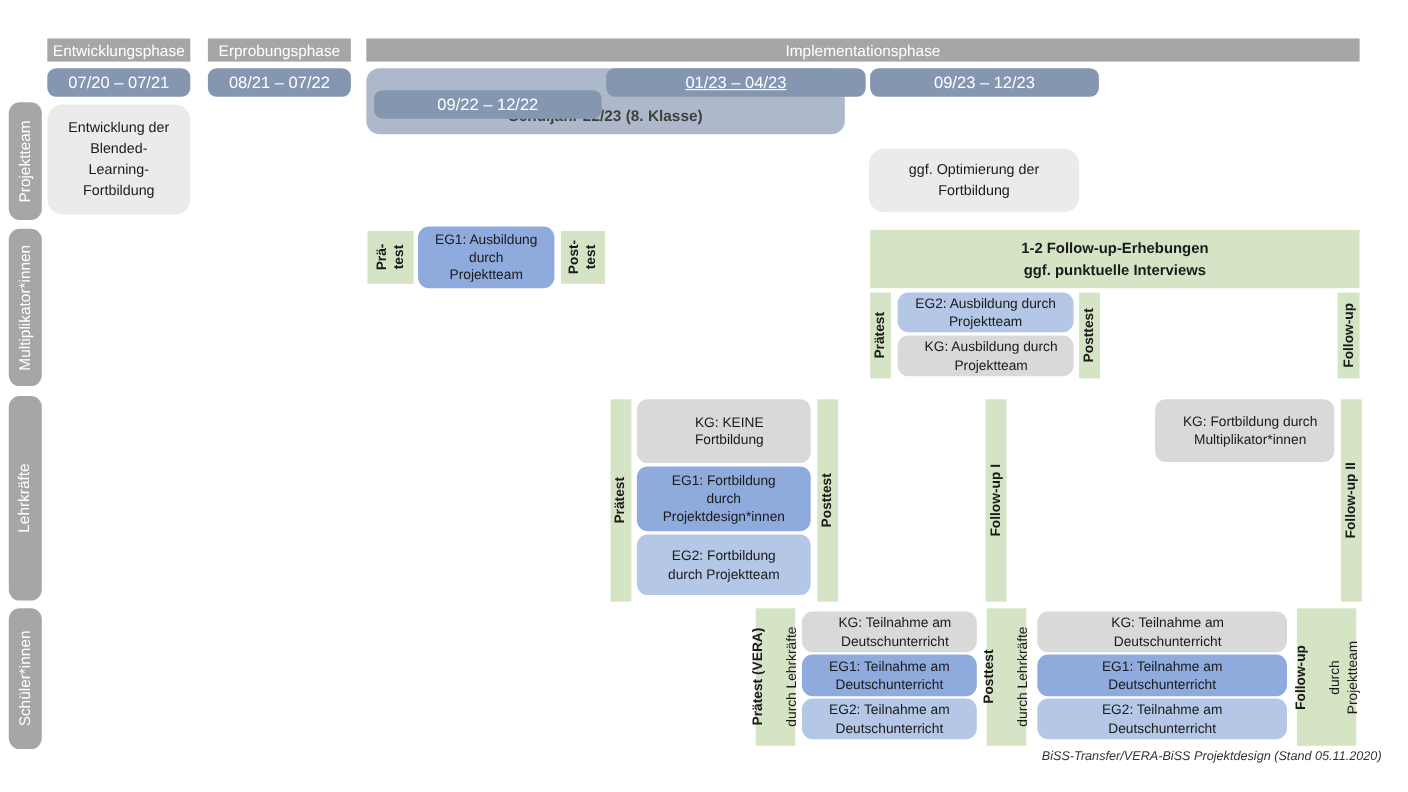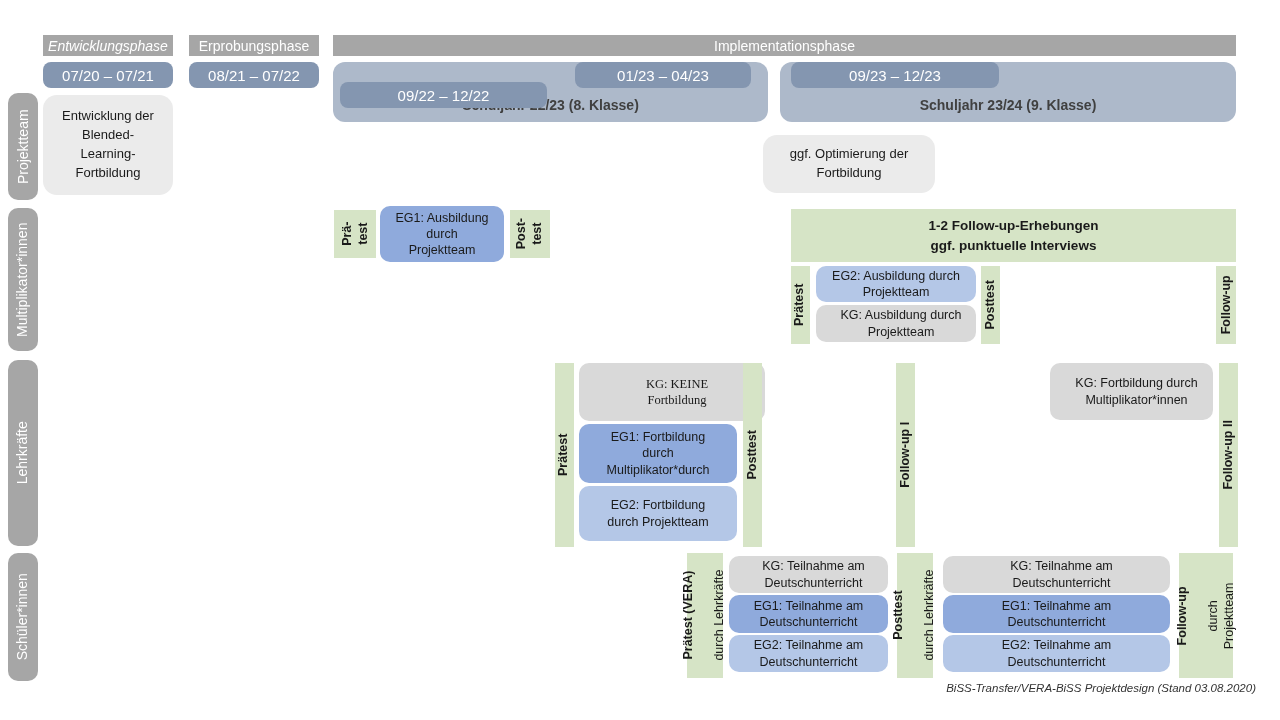--- a/index.html
+++ b/index.html
@@ -52,55 +52,52 @@
   .rowlabel .vtext{color:#fff;font-weight:normal;font-size:14px;white-space:nowrap;}
   .caption{
     font-style:italic;font-size:11.5px;color:#333;text-align:right;
   }
 </style>
 </head>
 <body>
 
 <div id="canvas">
 
-  <div class="abs phasebar" style="left:43px;top:35px;width:130px;height:21px;font-style:italic;">Entwicklungsphase</div>
+  <div class="abs phasebar" style="left:43px;top:35px;width:130px;height:21px;">Entwicklungsphase</div>
   <div class="abs phasebar" style="left:189px;top:35px;width:130px;height:21px;">Erprobungsphase</div>
   <div class="abs phasebar" style="left:333px;top:35px;width:903px;height:21px;">Implementationsphase</div>
 
   <div class="abs yearbox" style="left:333px;top:62px;width:435px;height:60px;">
     <div class="yearlabel">Schuljahr 22/23 (8. Klasse)</div>
   </div>
-  <div class="abs yearbox" style="left:780px;top:62px;width:456px;height:60px;">
-    <div class="yearlabel">Schuljahr 23/24 (9. Klasse)</div>
-  </div>
 
   <div class="abs datebox" style="left:43px;top:62px;width:130px;height:26px;">07/20 – 07/21</div>
   <div class="abs datebox" style="left:189px;top:62px;width:130px;height:26px;">08/21 – 07/22</div>
   <div class="abs datebox" style="left:340px;top:62px;width:207px;height:26px;margin-top:20px;">09/22 – 12/22</div>
-  <div class="abs datebox" style="left:575px;top:62px;width:176px;height:26px;">01/23 – 04/23</div>
+  <div class="abs datebox" style="left:551px;top:62px;width:236px;height:26px;text-decoration:underline;">01/23 – 04/23</div>
   <div class="abs datebox" style="left:791px;top:62px;width:208px;height:26px;">09/23 – 12/23</div>
 
   <div class="abs rowlabel" style="left:8px;top:93px;width:30px;height:107px;">
     <div class="vtext">Projektteam</div>
   </div>
   <div class="abs rowlabel" style="left:8px;top:208px;width:30px;height:143px;">
     <div class="vtext">Multiplikator*innen</div>
   </div>
   <div class="abs rowlabel" style="left:8px;top:360px;width:30px;height:186px;">
     <div class="vtext">Lehrkräfte</div>
   </div>
   <div class="abs rowlabel" style="left:8px;top:553px;width:30px;height:128px;">
     <div class="vtext">Schüler*innen</div>
   </div>
 
   <div class="abs task light" style="left:43px;top:95px;width:130px;height:100px;">Entwicklung der
 Blended-
 Learning-
 Fortbildung</div>
-  <div class="abs task light" style="left:763px;top:135px;width:172px;height:58px;">ggf. Optimierung der
+  <div class="abs task light" style="left:790px;top:135px;width:191px;height:58px;">ggf. Optimierung der
 Fortbildung</div>
 
   <div class="abs vbar" style="left:334px;top:210px;width:42px;height:48px;">
     <div class="vtext">Prä-
 test</div>
   </div>
   <div class="abs task eg1" style="left:380px;top:206px;width:124px;height:56px;">EG1: Ausbildung
 durch
 Projektteam</div>
   <div class="abs vbar" style="left:510px;top:210px;width:40px;height:48px;">
@@ -119,25 +116,25 @@
   <div class="abs vbar" style="left:981px;top:266px;width:19px;height:78px;">
     <div class="vtext">Posttest</div>
   </div>
   <div class="abs vbar" style="left:1216px;top:266px;width:20px;height:78px;">
     <div class="vtext">Follow-up</div>
   </div>
 
   <div class="abs vbar" style="left:555px;top:363px;width:19px;height:184px;">
     <div class="vtext">Prätest</div>
   </div>
-  <div class="abs task kg" style="left:579px;top:363px;width:186px;height:58px;font-family:Liberation Serif, serif;">KG: KEINE
+  <div class="abs task kg" style="left:579px;top:363px;width:158px;height:58px;">KG: KEINE
 Fortbildung</div>
   <div class="abs task eg1" style="left:579px;top:424px;width:158px;height:59px;">EG1: Fortbildung
 durch
-Multiplikator*durch</div>
+Projektdesign*innen</div>
   <div class="abs task eg2" style="left:579px;top:486px;width:158px;height:55px;">EG2: Fortbildung
 durch Projektteam</div>
   <div class="abs vbar" style="left:743px;top:363px;width:19px;height:184px;">
     <div class="vtext">Posttest</div>
   </div>
   <div class="abs vbar" style="left:896px;top:363px;width:19px;height:184px;">
     <div class="vtext">Follow-up I</div>
   </div>
   <div class="abs task kg" style="left:1050px;top:363px;width:163px;height:57px;">KG: Fortbildung durch
 Multiplikator*innen</div>
@@ -170,15 +167,15 @@
   <div class="abs task eg2" style="left:943px;top:635px;width:227px;height:37px;">EG2: Teilnahme am
 Deutschunterricht</div>
   <div class="abs vbar" style="left:1179px;top:553px;width:54px;height:125px;">
     <div class="vtext">
       <div>Follow-up</div>
       <div class="reg">durch
 Projektteam</div>
     </div>
   </div>
 
-  <div class="abs caption" style="left:900px;top:682px;width:356px;">BiSS-Transfer/VERA-BiSS Projektdesign (Stand 03.08.2020)</div>
+  <div class="abs caption" style="left:900px;top:682px;width:356px;">BiSS-Transfer/VERA-BiSS Projektdesign (Stand 05.11.2020)</div>
 
 </div>
 
 </body></html>

